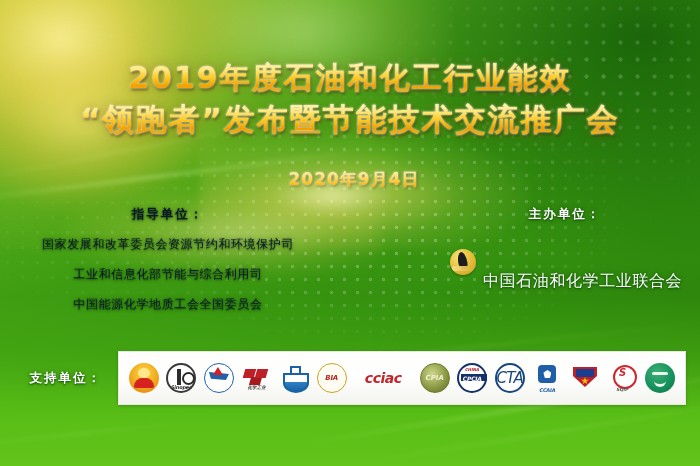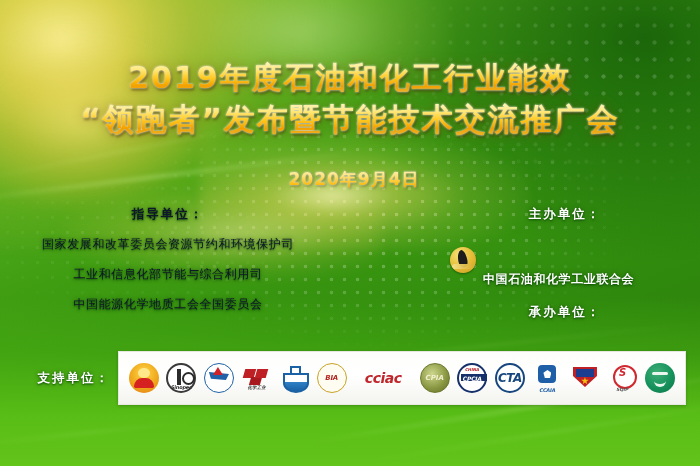--- a/index.html
+++ b/index.html
@@ -126,21 +126,21 @@
     text-shadow:0 1px 2px rgba(0,60,0,.7),0 0 4px rgba(0,50,0,.5);
   }
   .unit-item{
     font-size:12px;font-weight:normal;letter-spacing:.6px;
     margin-top:13px;white-space:nowrap;
     text-shadow:0 1px 2px rgba(0,60,0,.75),0 0 4px rgba(0,50,0,.5);
   }
   .col-right .unit-head{text-align:center;}
   .org-row{display:flex;align-items:center;justify-content:flex-start;margin-top:9px;padding-left:10px;}
   .org-row .org-name{
-    font-size:12px;font-weight:bold;letter-spacing:.6px;white-space:nowrap;margin-left:7px;
+    font-size:16px;font-weight:normal;letter-spacing:.6px;white-space:nowrap;margin-left:7px;
     text-shadow:0 1px 2px rgba(0,60,0,.75),0 0 4px rgba(0,50,0,.5);
     margin-top:39px;
   }
   .org-head-2{margin-top:16px;}
 
   .logo-cpcif{
     width:26px;height:26px;border-radius:50%;flex:0 0 auto;
     background:radial-gradient(circle at 35% 30%,#f7e27a 0%,#e8c23c 45%,#c9971a 100%);
     position:relative;overflow:hidden;
     box-shadow:0 1px 2px rgba(0,0,0,.35);
@@ -166,21 +166,21 @@
     clip-path:polygon(50% 0%,93% 25%,93% 75%,50% 100%,7% 75%,7% 25%);
   }
   .logo-ceca::after{
     content:"";position:absolute;left:10px;top:10px;width:6px;height:6px;border-radius:50%;
     background:#f0e49c;
   }
 
   
   .sponsor-wrap{position:absolute;left:0;right:0;top:356px;height:44px;display:flex;align-items:center;}
   .sponsor-label{
-    width:118px;flex:0 0 auto;text-align:right;padding-right:8px;
+    width:118px;flex:0 0 auto;text-align:right;padding-right:16px;
     color:#fff;font-size:12.5px;font-weight:bold;letter-spacing:2px;
     text-shadow:0 1px 2px rgba(0,60,0,.8),0 0 4px rgba(0,50,0,.5);
   }
   .sponsor-strip{
     flex:1 1 auto;margin-right:14px;height:54px;
     background:linear-gradient(to bottom,#fdfdfb 0%,#ffffff 45%,#f3f4ee 100%);
     border:1px solid #e6e7df;
     display:flex;align-items:center;justify-content:space-around;
     padding:0 6px;
     box-shadow:0 1px 3px rgba(0,40,0,.25);
@@ -228,21 +228,21 @@
   .lg-greenoval .txt{font-size:7px;font-weight:bold;color:#f3f0cf;}
 
   
   .lg-cpcia{border-radius:50%;background:#fff;border:2.5px solid #16306b;}
   .lg-cpcia::before{content:"";position:absolute;left:2px;top:9px;width:26px;height:7px;background:#16306b;}
   .lg-cpcia .txt{position:absolute;left:0;right:0;top:10px;text-align:center;font-size:6px;font-weight:bold;color:#fff;letter-spacing:-.2px;}
   .lg-cpcia .txt2{position:absolute;left:0;right:0;top:2px;text-align:center;font-size:4px;font-weight:bold;color:#b8232a;}
 
   
   .lg-cta{border-radius:50%;background:#fff;border:2px solid #17477e;}
-  .lg-cta .txt{font-size:12px;font-weight:bold;color:#17477e;letter-spacing:-.6px;}
+  .lg-cta .txt{font-size:15px;font-weight:normal;color:#17477e;letter-spacing:-.6px;}
 
   
   .lg-ccaia{background:transparent;}
   .lg-ccaia::before{content:"";position:absolute;left:6px;top:2px;width:18px;height:18px;background:#1f5fa8;border-radius:4px;}
   .lg-ccaia::after{content:"";position:absolute;left:11px;top:7px;width:8px;height:8px;background:#fff;clip-path:polygon(50% 0,100% 35%,82% 100%,18% 100%,0 35%);}
   .lg-ccaia .sub{position:absolute;bottom:0;left:0;right:0;text-align:center;font-size:5px;font-weight:bold;color:#1f5fa8;letter-spacing:-.2px;}
 
   
   .lg-shield{background:transparent;}
   .lg-shield::before{content:"";position:absolute;left:3px;top:4px;width:24px;height:20px;background:#bf2026;clip-path:polygon(0 0,100% 0,100% 45%,50% 100%,0 45%);}
@@ -298,21 +298,20 @@
       <div class="unit-item">工业和信息化部节能与综合利用司</div>
       <div class="unit-item">中国能源化学地质工会全国委员会</div>
     </div>
 
     <div class="col-right">
       <div class="unit-head">主办单位：</div>
       <div class="org-row">
         <span class="logo-cpcif"></span>
         <span class="org-name">中国石油和化学工业联合会</span>
       </div>
-      <div class="unit-head org-head-2">承办单位：</div>
     </div>
 
     <div class="sponsor-wrap">
       <div class="sponsor-label">支持单位：</div>
       <div class="sponsor-strip">
         <span class="slogo lg-cnpc"></span>
         <span class="slogo lg-sinopec">
             <i class="lg-cap">Sinopec</i>
           </span>
         <span class="slogo lg-cnooc"></span>

